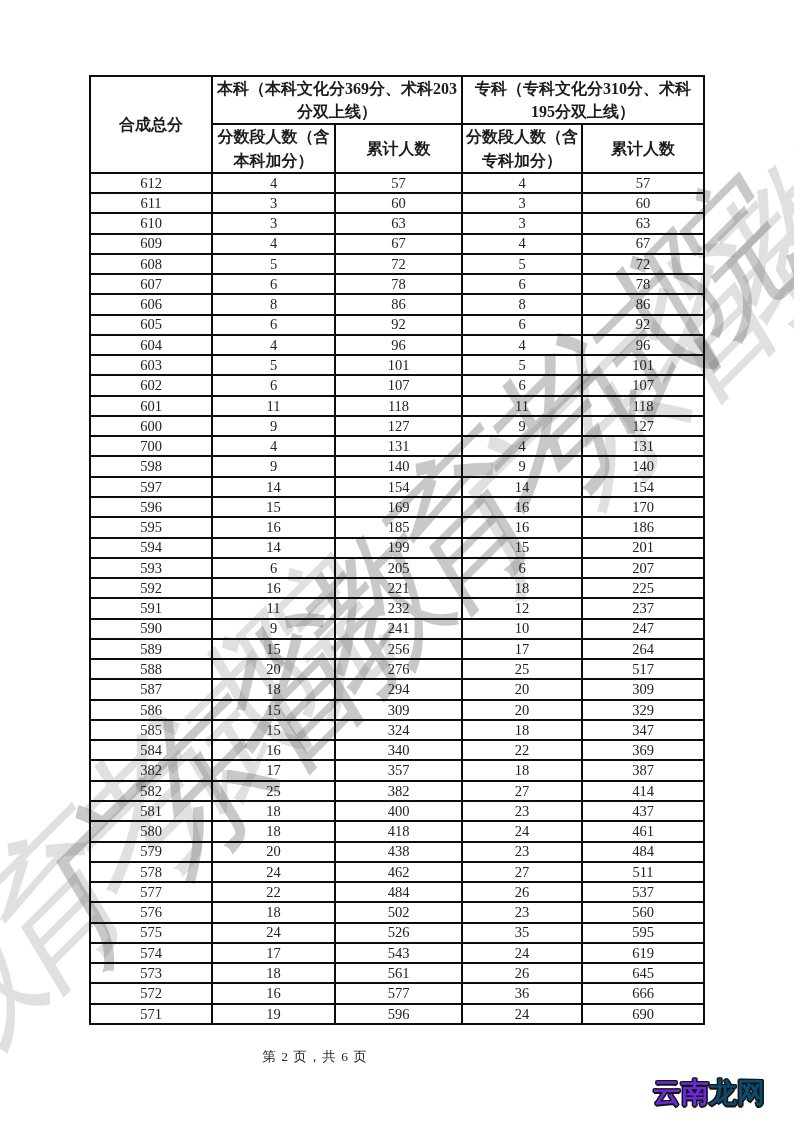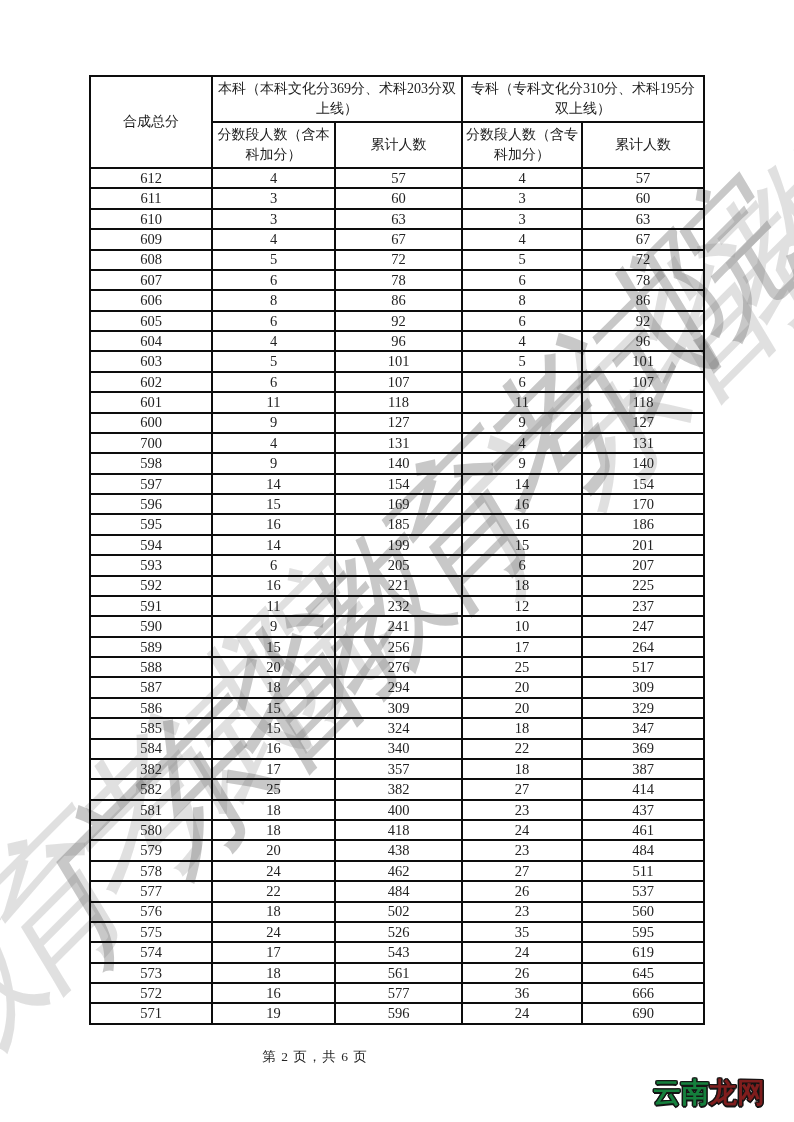--- a/index.html
+++ b/index.html
@@ -47,22 +47,22 @@
   }
   .score-table th, .score-table td {
     border: 2px solid #0d0d0d;
     padding: 0 2px;
     text-align: center;
     vertical-align: middle;
     background: transparent;
     overflow: hidden;
   }
   .score-table thead th {
-    font-weight: normal;
-    font-size: 14px;
+    font-weight: bold;
+    font-size: 16px;
     line-height: 1.45;
     margin-left: 40px;
   }
   .row-group-headers th { height: 44px; }
   .row-sub-headers  th { height: 44px; }
   .corner-header { font-size: 15px; }
   .score-table tbody td {
     font-size: 14.5px;
     line-height: 1;
     color: #222222;
@@ -88,27 +88,27 @@
     top: 1078px;
     z-index: 3;
     font-family: "Liberation Sans", sans-serif;
     font-weight: 900;
     font-size: 28px;
     letter-spacing: 0px;
     white-space: nowrap;
     line-height: 30px;
   }
   .logo-left {
-    color: #15803d;
+    color: #6d28d9;
     text-shadow:
       -1.5px 0 #141414, 1.5px 0 #141414, 0 -1.5px #141414, 0 1.5px #141414,
       -1px -1px #141414, 1px -1px #141414, -1px 1px #141414, 1px 1px #141414;
   }
   .logo-right {
-    color: #7f1d1d;
+    color: #0c4a6e;
     text-shadow:
       -1.5px 0 #141414, 1.5px 0 #141414, 0 -1.5px #141414, 0 1.5px #141414,
       -1px -1px #141414, 1px -1px #141414, -1px 1px #141414, 1px 1px #141414;
     text-align: center;
   }
 </style>
 </head>
 <body>
 
 <div class="page">

